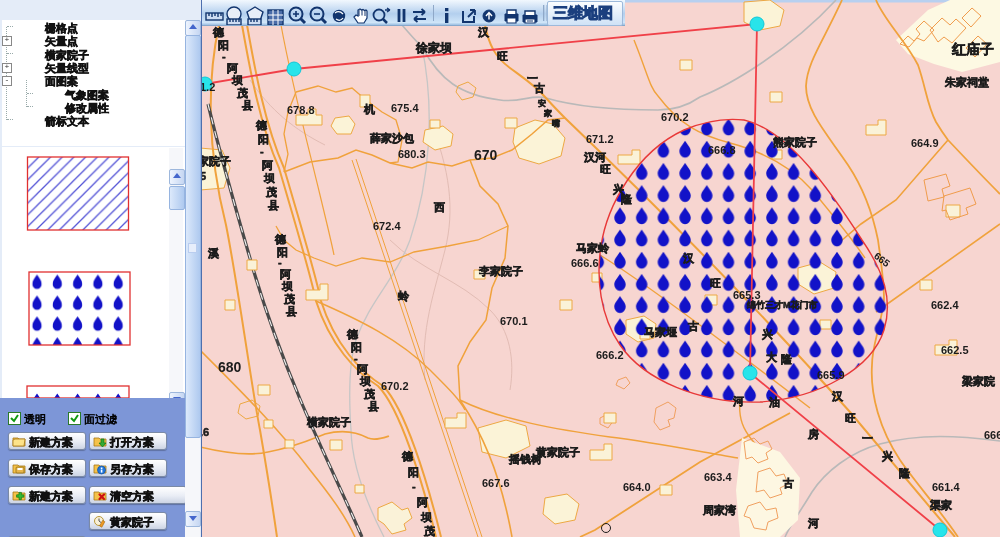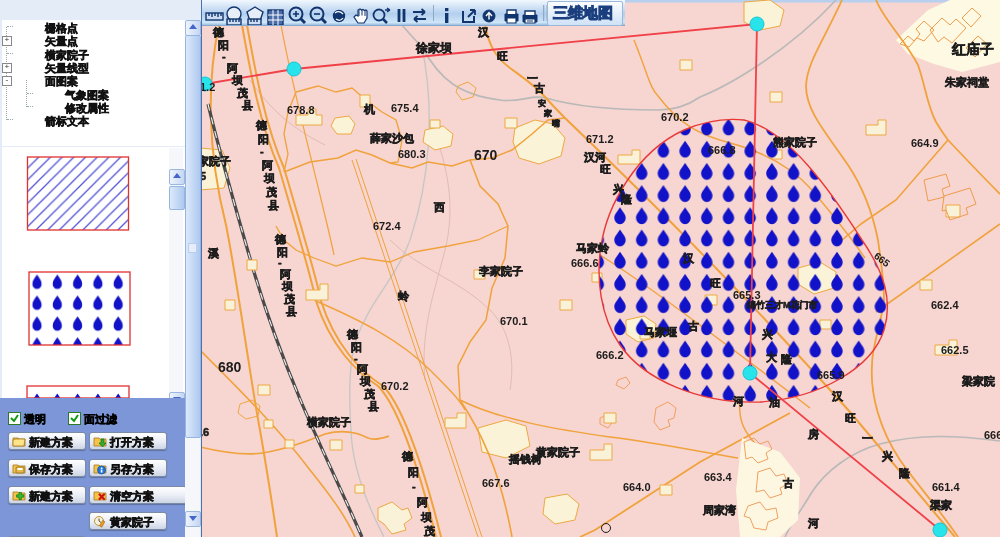--- a/index.html
+++ b/index.html
@@ -8,21 +8,21 @@
 #ptitle{position:absolute;left:0;top:0;width:201px;height:19px;
  background:linear-gradient(#c3d8f8,#8fb2e8 60%,#7ea4e2);border-bottom:1px solid #5d7fc0;}
 #ptitle .t{position:absolute;left:3px;top:2px;font-size:13px;font-weight:bold;color:#111;-webkit-text-stroke:0.7px #111;}
 .treearea{position:absolute;left:2px;top:20px;width:183px;height:126px;background:#fff;}
 .prevarea{position:absolute;left:2px;top:147px;width:183px;height:251px;background:#fff;}
 .trow{position:absolute;font-size:11px;font-weight:bold;color:#111;white-space:nowrap;margin-left:32px;-webkit-text-stroke:0.6px #111;}
 .pm{position:absolute;width:8px;height:8px;border:1px solid #888;background:#fff;font-size:8px;line-height:6px;text-align:center;color:#333;font-weight:normal;font-family:"Liberation Mono",monospace;}
 .bluepanel{position:absolute;left:0;top:398px;width:186px;height:139px;background:#7d96d7;}
 .cb{position:absolute;width:11px;height:11px;background:#fff;border:1px solid #2a7a2a;}
 .cb svg{position:absolute;left:0;top:0;}
-.cblab{position:absolute;font-size:11px;font-weight:bold;color:#000;-webkit-text-stroke:0.6px #000;}
+.cblab{position:absolute;font-size:11px;font-weight:normal;color:#000;-webkit-text-stroke:0.6px #000;}
 .btn{position:absolute;width:76px;height:16px;border:1px solid #7b8aa5;border-radius:3px;
  background:linear-gradient(#ffffff,#e9edf5 55%,#ccd4e4);box-shadow:0 1px 1px rgba(0,0,0,.25);}
 .btn .bt{position:absolute;left:20px;top:2px;font-size:11px;font-weight:bold;color:#101010;-webkit-text-stroke:0.6px #101010;}
 .btn svg{position:absolute;left:3px;top:1px;}
 
 .vsb{position:absolute;background:#cfddf5;}
 .sbtn{position:absolute;background:linear-gradient(90deg,#eef4fe,#c5d6f2);border:1px solid #9db7dc;border-radius:2px;}
 .thumb{position:absolute;background:linear-gradient(90deg,#dce9fb,#aec9ef);border:1px solid #96b4e0;border-radius:2px;}
 .arr{position:absolute;width:0;height:0;}
 #toolbar{position:absolute;left:196px;top:0;width:429px;height:25px;

